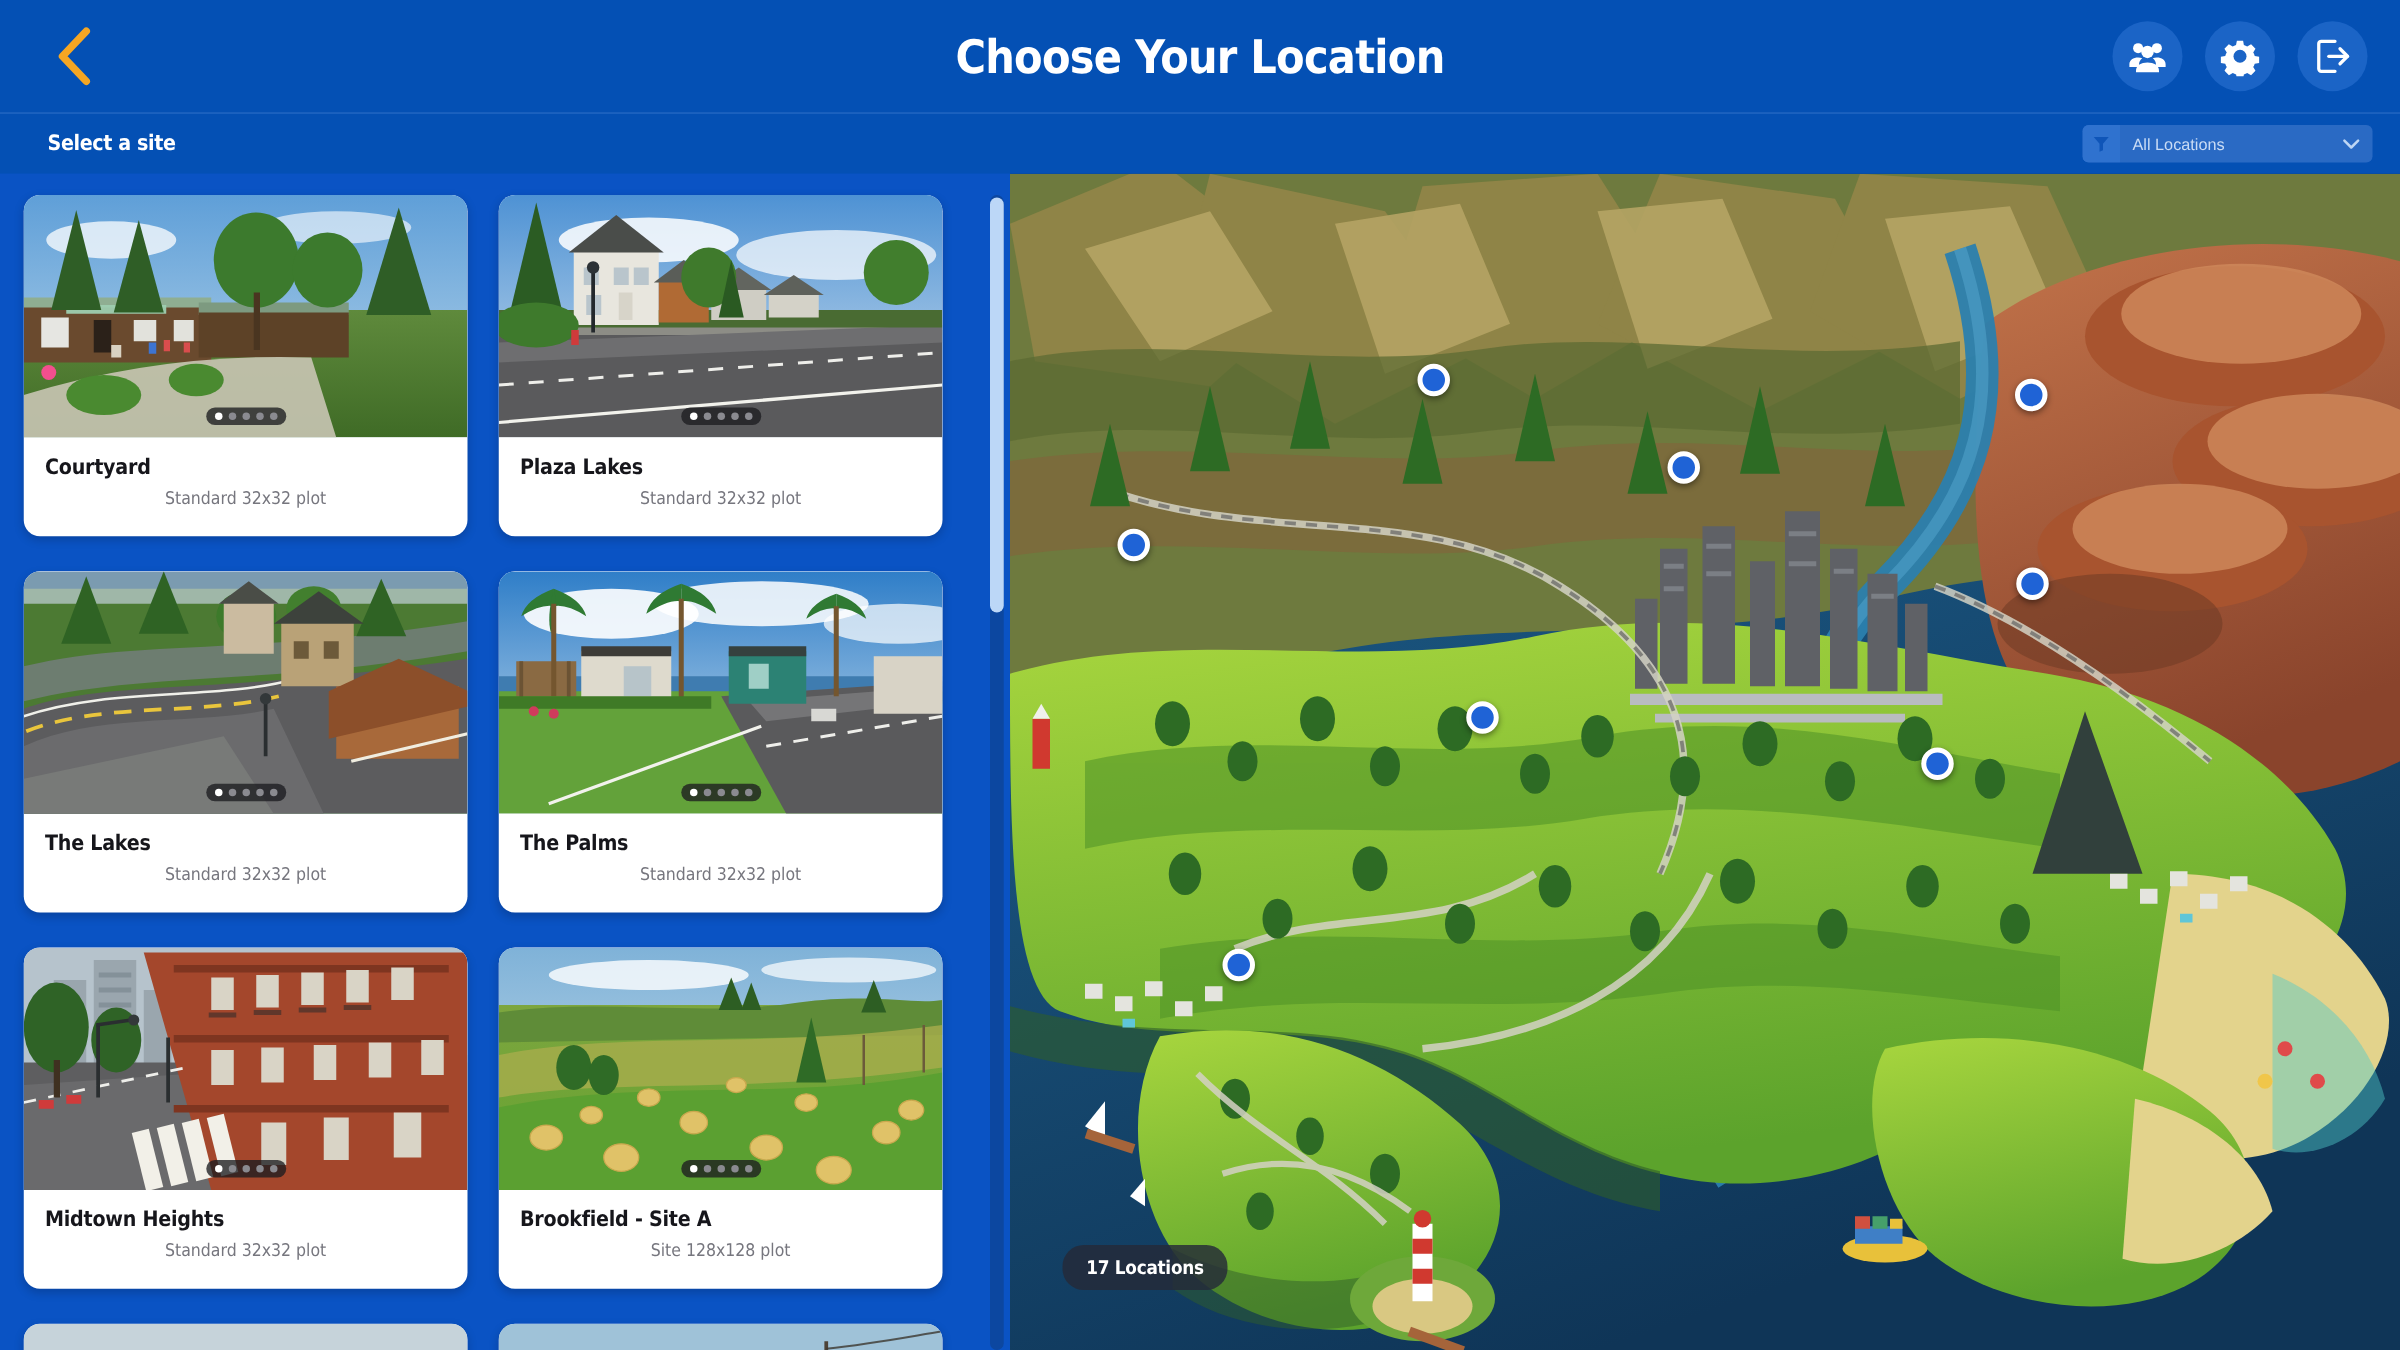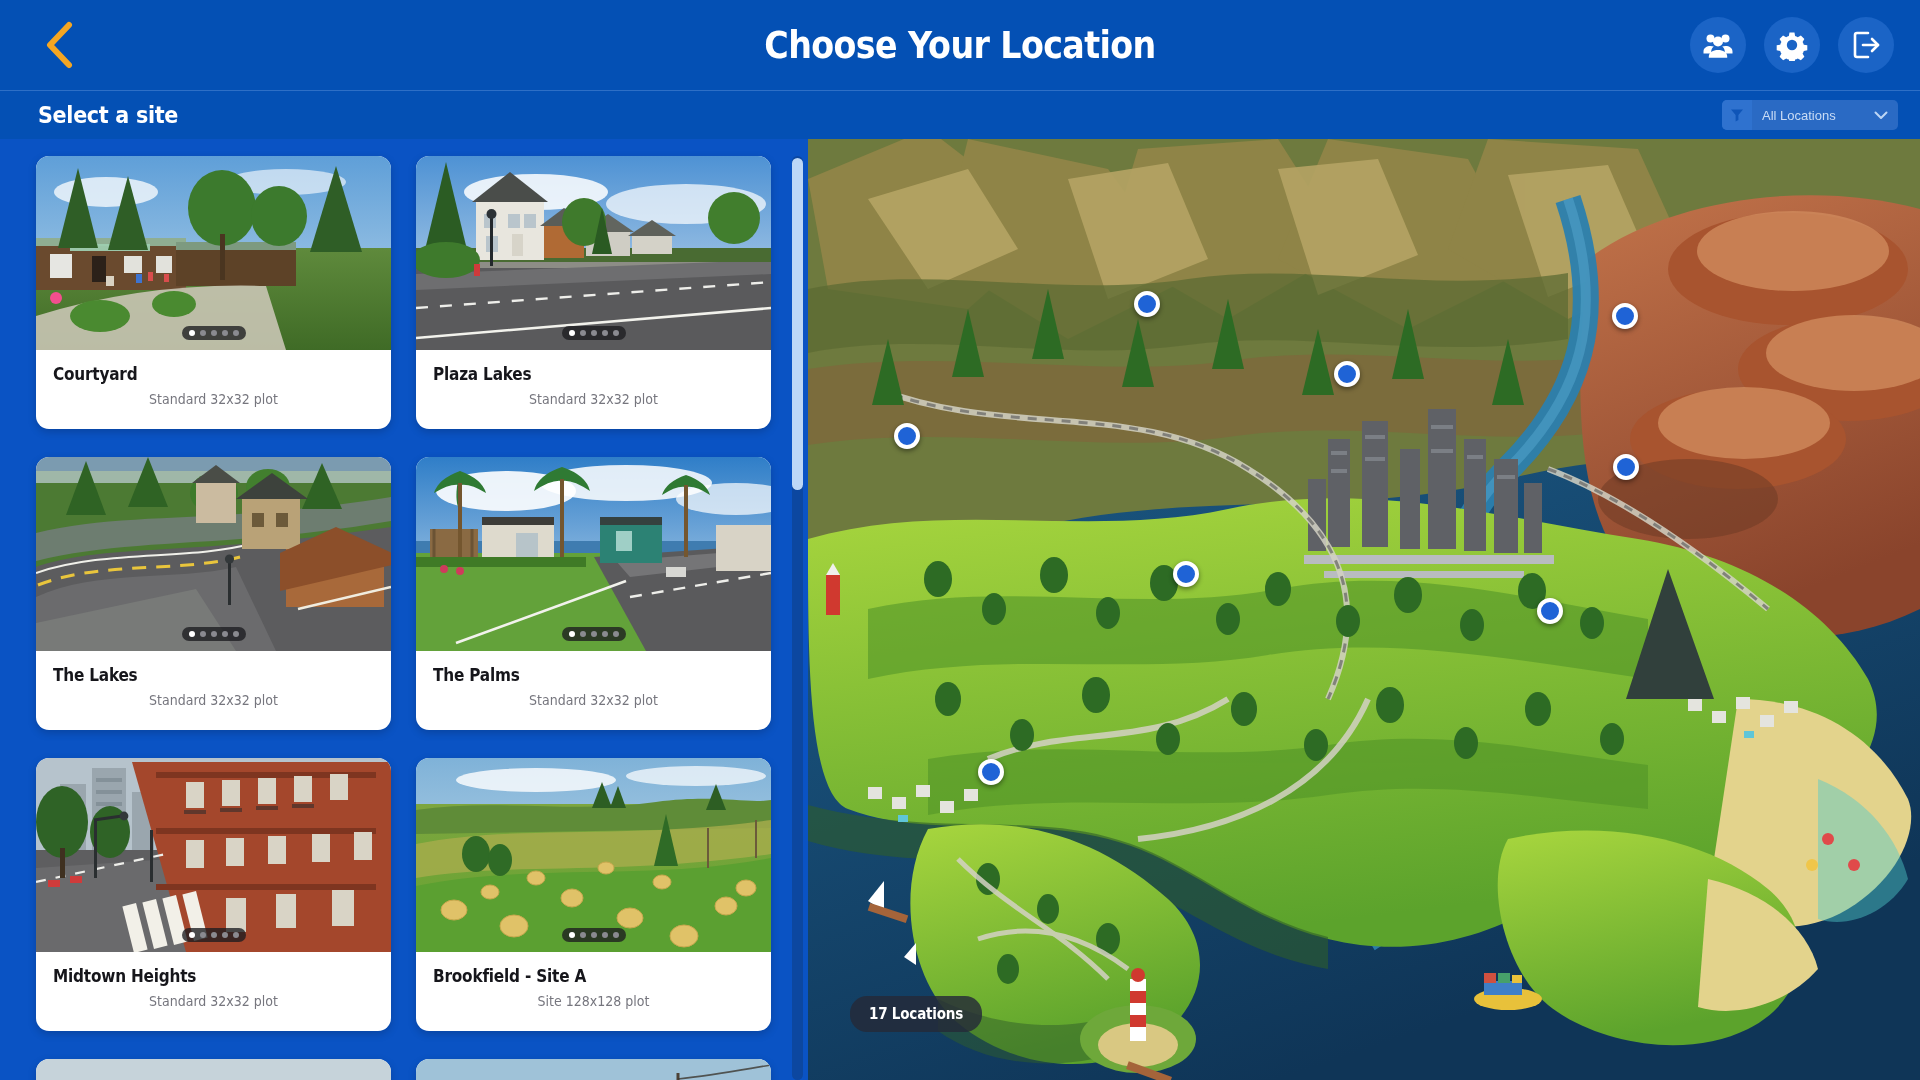--- a/index.html
+++ b/index.html
@@ -56,28 +56,28 @@
   
   .subbar {
     height: 48px; flex: 0 0 48px;
     background: #0450b4;
     display: flex; align-items: center;
     padding: 0 22px 0 38px;
     position: relative;
   }
   .subbar-title {
     color: #ffffff;
-    font-size: 23px; font-weight: bold;
+    font-size: 17px; font-weight: bold;
     letter-spacing: -0.3px;
     font-family: "DejaVu Sans", sans-serif;
     font-stretch: condensed;
   }
   .filter-wrap { margin-left: auto; }
   .filter-select {
-    height: 30px; width: 176px;
+    height: 30px; width: 232px;
     background: #2a6ac4;
     border-radius: 5px;
     display: flex; align-items: center;
     cursor: pointer; overflow: hidden;
   }
   .filter-icon-box {
     width: 30px; height: 30px;
     background: #2f72cf;
     display: flex; align-items: center; justify-content: center;
     flex: 0 0 30px;
@@ -101,21 +101,21 @@
   
   .sidebar {
     width: 808px; flex: 0 0 808px;
     background: #0a53c4;
     position: relative;
     display: flex;
   }
   .cards-scroll {
     flex: 1 1 auto;
     overflow: hidden;
-    padding: 17px 0 0 36px;
+    padding: 17px 0 0 19px;
   }
   .cards-grid {
     display: grid;
     grid-template-columns: repeat(2, 355px);
     gap: 28px 25px;
   }
   .card {
     background: #ffffff;
     border-radius: 13px;
     overflow: hidden;

